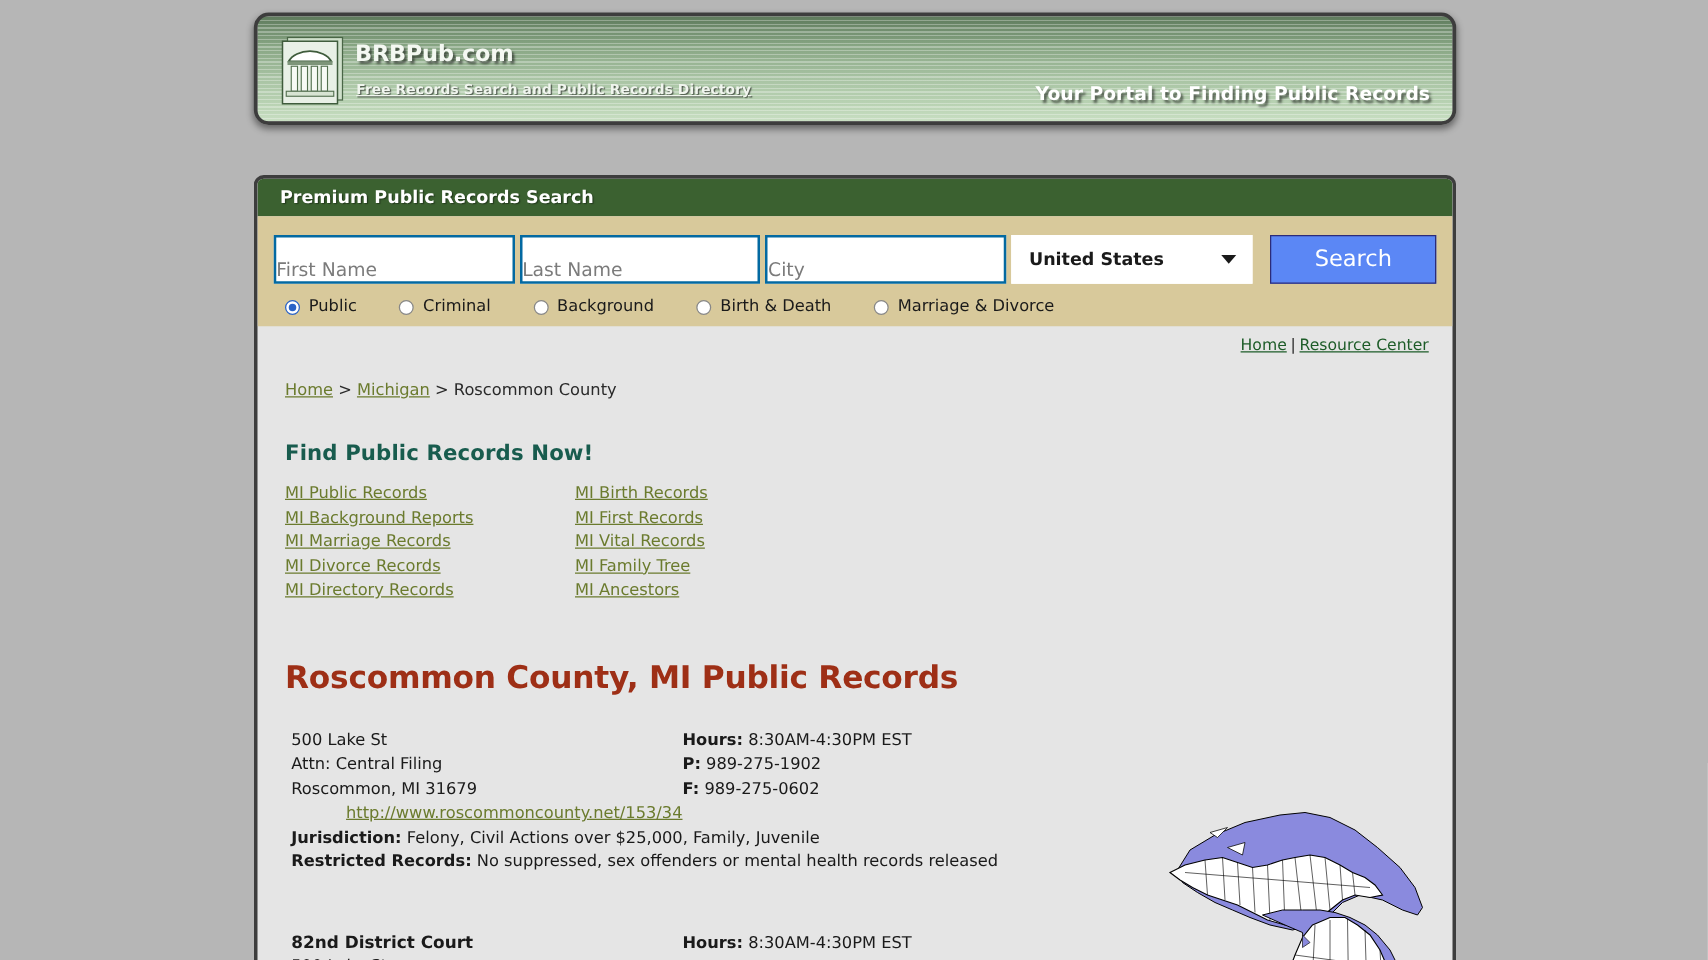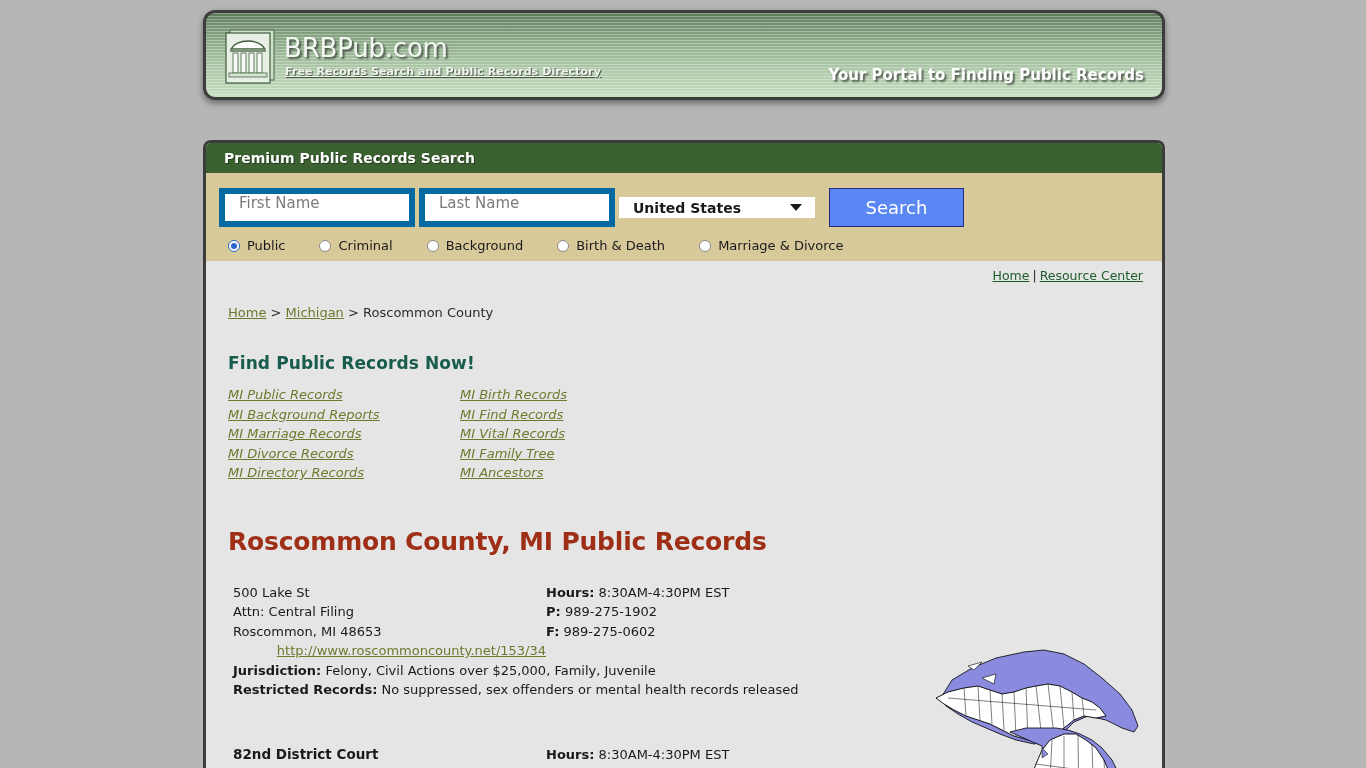--- a/index.html
+++ b/index.html
@@ -36,22 +36,22 @@
     overflow: hidden;
   }
   .logo-icon {
     position: absolute;
     left: 14px; top: 14px;
     width: 58px; height: 60px;
   }
   .brand-title {
     position: absolute;
     left: 78px; top: 20px;
-    font-size: 26px;
-    font-weight: normal;
+    font-size: 18px;
+    font-weight: bold;
     color: #f4f8f2;
     text-shadow: 2px 2px 2px rgba(0,0,0,0.55);
     letter-spacing: -0.2px;
   }
   .brand-sub {
     position: absolute;
     left: 79px; top: 52px;
     font-size: 11px;
     font-weight: bold;
     color: #f0f5ee;
@@ -95,32 +95,31 @@
     text-shadow: 1px 1px 1px rgba(0,0,0,0.4);
   }
   .search-body {
     background: #d8c99b;
     padding: 15px 13px 8px 13px;
   }
   .search-row { display: flex; align-items: center; gap: 0; }
   .sfield {
     height: 39px;
     background: #ffffff;
-    border: 6px solid #0369a1;
-    display: flex; align-items: flex-start;
-    padding-left: 14px;
+    border: 2px solid #0369a1;
+    display: flex; align-items: flex-end;
     font-size: 15px;
     color: #7b7b7b;
     margin-right: 4px;
   }
   .sfield.first { width: 196px; }
   .sfield.last  { width: 196px; }
   .sfield.city  { width: 196px; }
   .sselect {
-    width: 196px; height: 21px;
+    width: 196px; height: 39px;
     background: #ffffff;
     border: 1px solid #ffffff;
     display: flex; align-items: center; justify-content: space-between;
     padding: 0 12px 0 13px;
     font-size: 14px; font-weight: bold; color: #1a1a1a;
     margin-right: 14px;
   }
   .caret {
     width: 0; height: 0;
     border-left: 6px solid transparent;
@@ -192,21 +191,20 @@
     font-size: 17px;
     font-weight: bold;
     color: #185c4e;
     letter-spacing: 0.1px;
   }
   .link-grid {
     margin-top: 12px;
     display: grid;
     grid-template-columns: 232px auto;
     row-gap: 0px;
-    font-style: italic;
   }
   .link-grid a {
     display: block;
     color: #6b7b2e;
     text-decoration: underline;
     font-size: 13px;
     line-height: 19.5px;
     width: fit-content;
   }
 
@@ -273,20 +271,23 @@
       <span class="search-header-title">Premium Public Records Search</span>
     </div>
 
     <div class="search-body">
       <div class="search-row">
         <div class="sfield first">
           <span>First Name</span>
         </div>
         <div class="sfield last">
           <span>Last Name</span>
+        </div>
+        <div class="sfield city">
+          <span>City</span>
         </div>
         <div class="sselect">
           <span>United States</span>
           <span class="caret"></span>
         </div>
         <div class="search-btn">Search</div>
       </div>
 
       <div class="radio-row">
         <label class="radio-item">
@@ -325,37 +326,37 @@
         <span class="bc-sep">&gt;</span>
         <span>Roscommon County</span>
       </div>
 
       <div class="find-title">Find Public Records Now!</div>
 
       <div class="link-grid">
         <a href="#">MI Public Records</a>
         <a href="#">MI Birth Records</a>
         <a href="#">MI Background Reports</a>
-        <a href="#">MI Find Records</a>
+        <a href="#">MI First Records</a>
         <a href="#">MI Marriage Records</a>
         <a href="#">MI Vital Records</a>
         <a href="#">MI Divorce Records</a>
         <a href="#">MI Family Tree</a>
         <a href="#">MI Directory Records</a>
         <a href="#">MI Ancestors</a>
       </div>
 
       <div class="page-title">Roscommon County, MI Public Records</div>
 
       <div class="court">
         <div class="court-cols">
           <div class="court-left">
             <div class="court-line">500 Lake St</div>
             <div class="court-line">Attn: Central Filing</div>
-            <div class="court-line">Roscommon, MI 48653</div>
+            <div class="court-line">Roscommon, MI 31679</div>
             <div class="court-link"><a href="#">http://www.roscommoncounty.net/153/34</a></div>
           </div>
           <div class="court-right">
             <div class="kv"><b>Hours:</b> <span>8:30AM-4:30PM EST</span></div>
             <div class="kv"><b>P:</b> <span>989-275-1902</span></div>
             <div class="kv"><b>F:</b> <span>989-275-0602</span></div>
           </div>
         </div>
         <div class="court-meta"><b>Jurisdiction:</b> <span>Felony, Civil Actions over $25,000, Family, Juvenile</span></div>
         <div class="court-meta"><b>Restricted Records:</b> <span>No suppressed, sex offenders or mental health records released</span></div>

